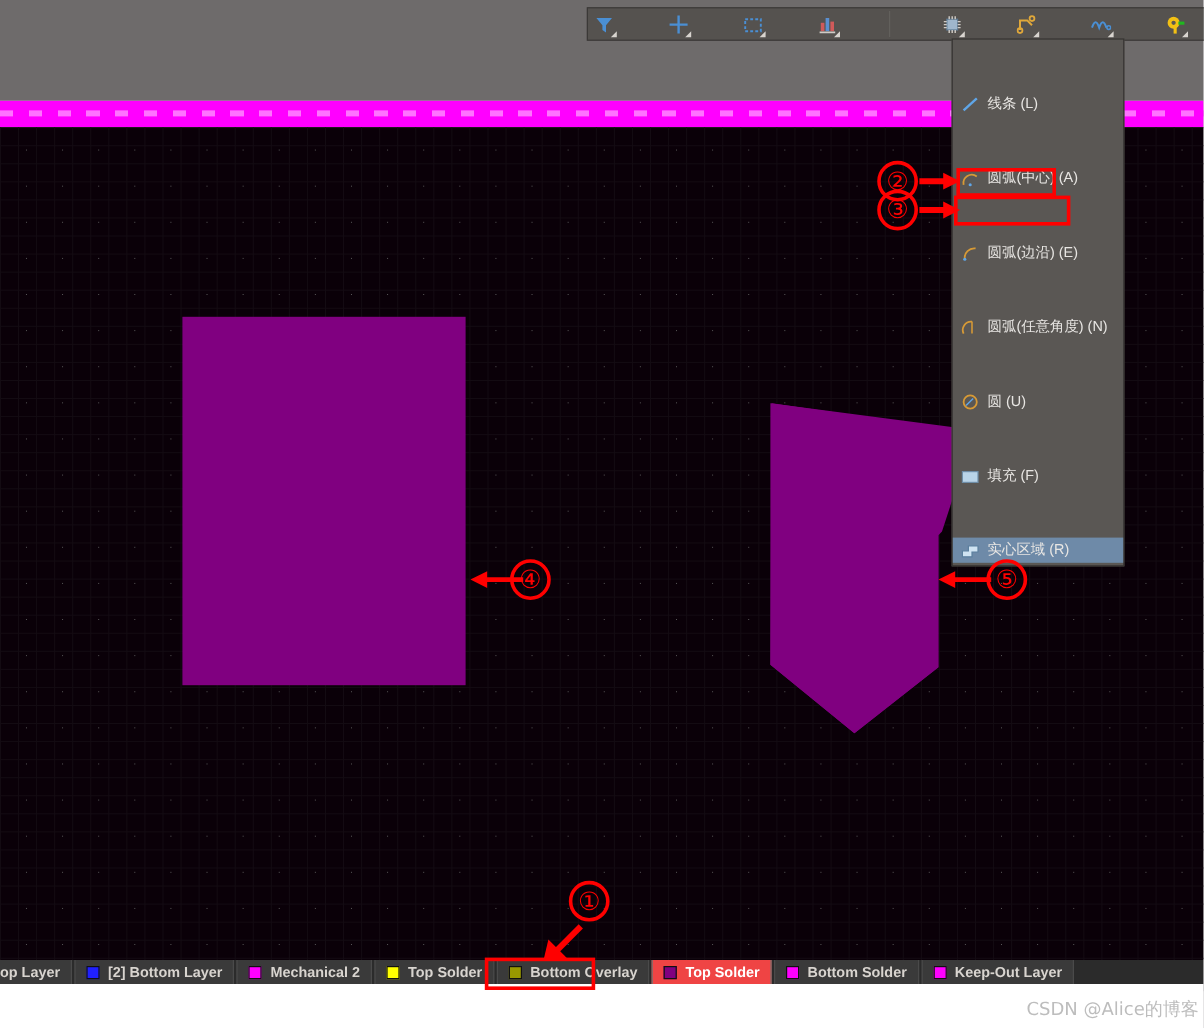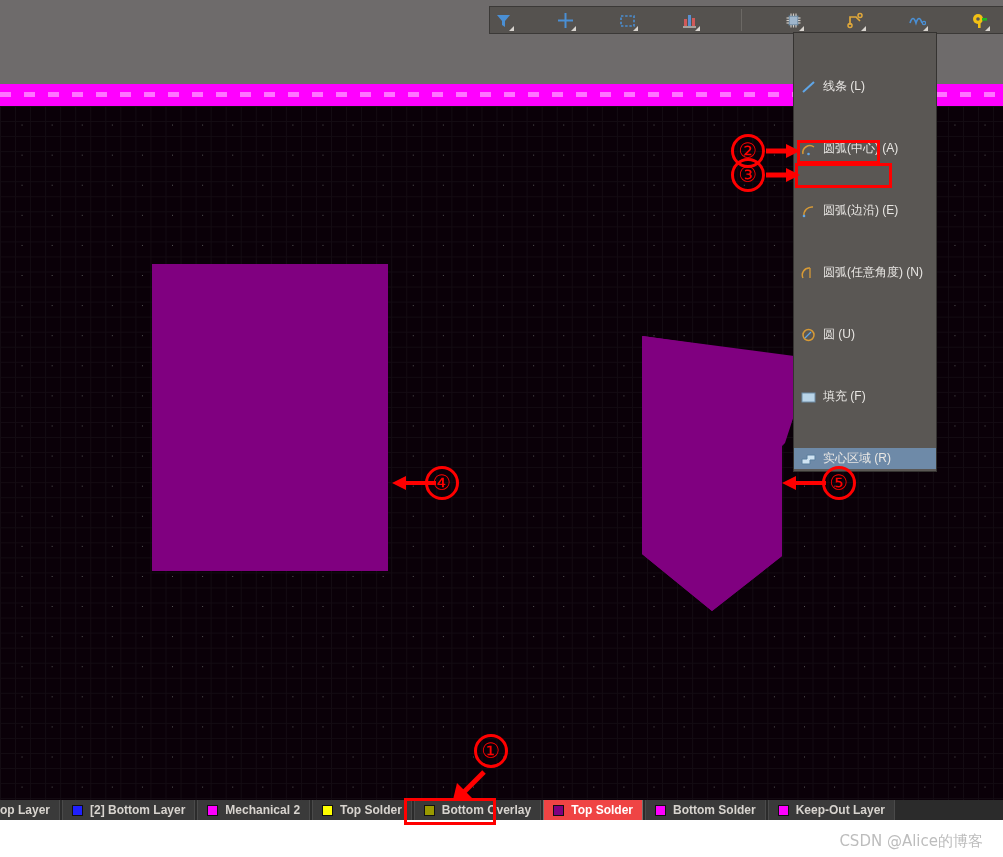--- a/index.html
+++ b/index.html
@@ -138,21 +138,21 @@
   .layer-swatch {
     width: 11px; height: 11px; margin-right: 7px;
     border: 1px solid #111;
     flex: 0 0 11px;
   }
   .bottom-white {
     position: absolute; left: 0; top: 826px; width: 1003px; height: 31px;
     background: #ffffff;
   }
   .watermark {
-    position: absolute; right: 20px; top: 832px;
+    position: absolute; right: 4px; top: 832px;
     color: #bdbdbd; font-size: 15px;
     font-family: "DejaVu Sans", sans-serif;
   }
 </style>
 </head>
 <body>
 
 <div id="app">
 
   <div class="top-gray"></div>

